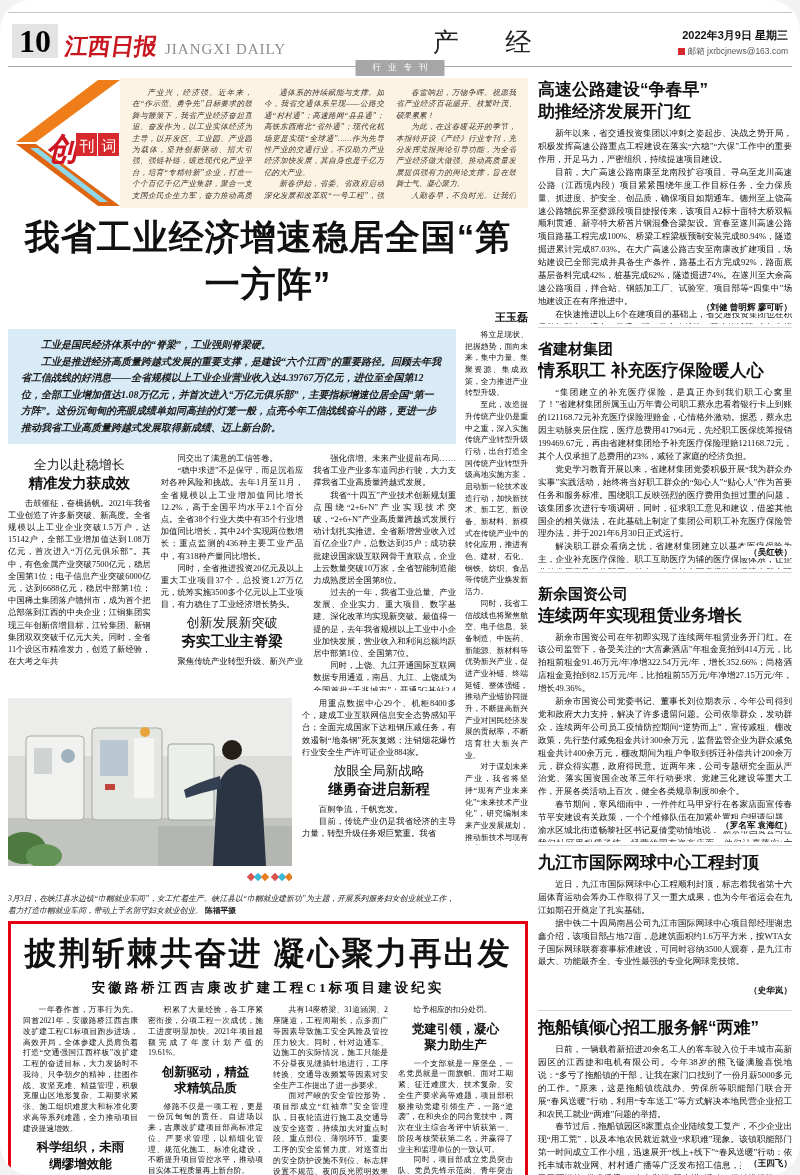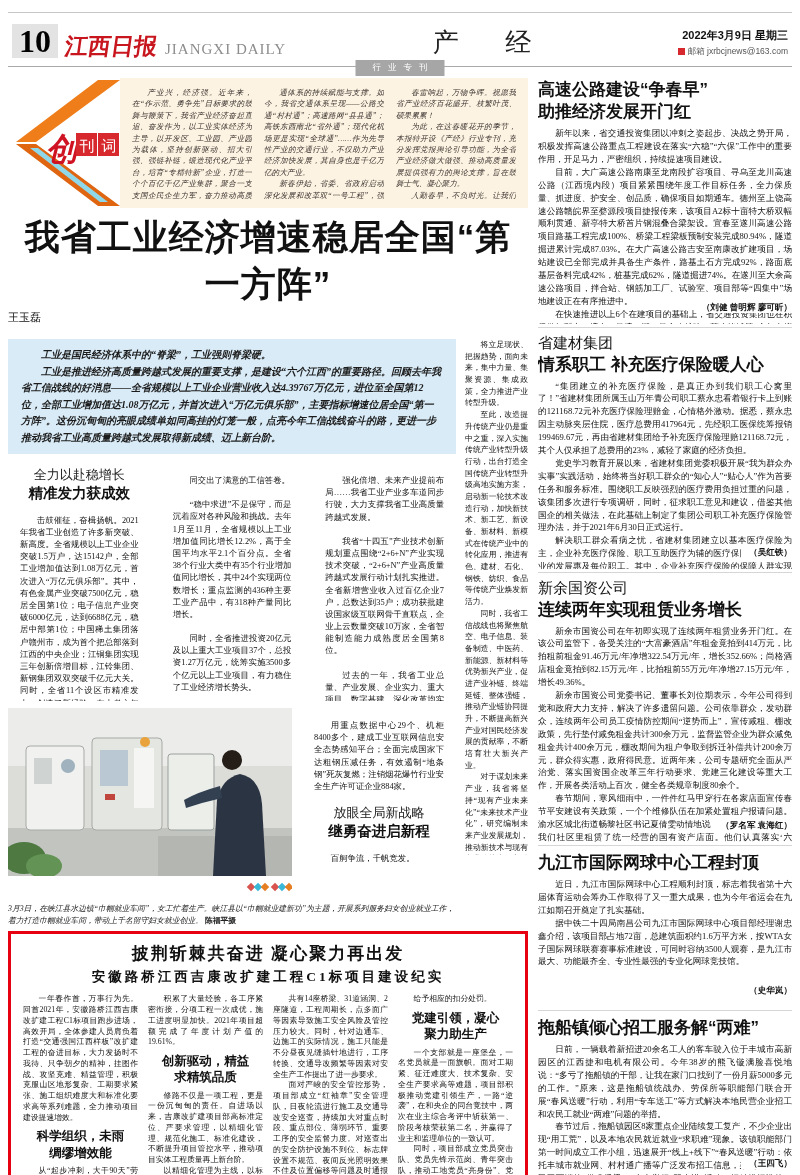--- a/index.html
+++ b/index.html
@@ -1,17 +1,17 @@
 <!DOCTYPE html>
 <html><head>
 <meta charset="utf-8">
 <style>
   html,body{margin:0;padding:0;background:#f2f2f2;}
   .page{width:800px;height:1175px;margin:0 auto;background:#fff;position:relative;overflow:hidden;
-        font-family:"Liberation Sans","DejaVu Sans",sans-serif;color:#111;}
+        font-family:"Liberation Sans","DejaVu Sans",sans-serif;color:#111;border-radius:31px;}
   .topline{height:1px;background:#c6c6c6;margin:12px 8px 3px;}
   
   .masthead{display:flex;align-items:flex-end;justify-content:space-between;padding:0 12px;height:42px;}
   .mh-left{display:flex;align-items:flex-end;gap:7px;}
   .pageno{background:#e3e3e3;padding:0 7px;font:bold 32px/34px "Liberation Serif","DejaVu Serif",serif;color:#000;}
   .brand{display:flex;align-items:flex-end;gap:8px;}
   .brand-cn{color:#c8161e;font:bold 23px/23px "Liberation Serif","DejaVu Serif",serif;transform:skewX(-8deg);}
   .brand-en{color:#8d8d8d;font:15px/18px "Liberation Serif","DejaVu Serif",serif;letter-spacing:1px;}
   .mh-center{flex:1;text-align:center;text-decoration:underline;}
   .section-cn{display:inline-block;font:26px/30px "Liberation Serif","DejaVu Serif",serif;letter-spacing:20px;padding-left:20px;color:#222;}
@@ -29,52 +29,52 @@
   .right-col{flex:1;min-width:0;}
   
   .foreword{display:flex;height:130px;margin-bottom:6px;}
   .fw-logo{width:112px;flex:none;}
   .fw-box{flex:1;background:#fdf3e2;display:flex;gap:12px;padding:9px 12px;box-sizing:border-box;}
   .fw-col{flex:1;font:italic 7.6px/1.5 "Liberation Serif","DejaVu Serif",serif;color:#3b3430;text-align:justify;overflow:hidden;}
   .fw-col .para{margin:0;text-indent:2em;}
   
   .lead{position:relative;margin-bottom:4px;}
   .lead h1{font-size:35px;text-align:center;margin:4px 0 2px;font-weight:900;letter-spacing:1px;}
-  .lead .author{text-align:left;font-size:11px;font-weight:normal;margin:0 0 14px;}
+  .lead .author{text-align:right;font-size:11px;font-weight:bold;margin:0 0 4px;}
   .lead-body{display:flex;gap:9px;}
   .lead-main{width:448px;flex:none;}
   .lead-side{flex:1;font:7.8px/1.5 "Liberation Serif","DejaVu Serif",serif;text-align:justify;overflow:hidden;height:516px;}
   .intro-box{background:#d9ebf7;padding:8px 13px;font:bold italic 10px/1.65 "Liberation Serif","DejaVu Serif",serif;color:#1c1c1c;margin-bottom:9px;}
   .intro-box .para,.lead-side .para{margin:0;text-indent:2em;}
   .cols3{display:flex;gap:10px;height:238px;overflow:hidden;margin-bottom:7px;}
   .colx{flex:1;font:8.4px/1.45 "Liberation Serif","DejaVu Serif",serif;text-align:justify;overflow:hidden;}
-  .colx .para{margin:12px;text-indent:2em;}
+  .colx .para{margin:0;text-indent:2em;}
   .subhead{text-align:center;margin:4px 0 5px;}
   .subhead .l1{display:block;font:13px/1.3 "Liberation Serif","DejaVu Serif",serif;color:#222;}
   .subhead .l2{display:block;font:bold 14.5px/1.3 "Liberation Sans","DejaVu Sans",sans-serif;}
   .photorow{display:flex;gap:10px;height:168px;}
   .photorow .colx{height:168px;}
   .photo{width:284px;flex:none;overflow:hidden;}
   .deco-arrows{margin:2px 0 0 238px;height:10px;}
   .caption{font:italic 7.8px/1.5 "Liberation Serif","DejaVu Serif",serif;color:#222;margin-top:15px;}
   .caption b{font-style:normal;font-weight:bold;}
   .deco{position:absolute;z-index:-1;pointer-events:none;}
   
   .project{border:3px solid #e60012;margin-top:5px;padding:6px 12px 8px;height:380px;box-sizing:border-box;overflow:hidden;}
-  .project h2{font-size:17px;text-align:center;margin:2px 0 3px;font-weight:900;letter-spacing:2px;}
+  .project h2{font-size:32px;text-align:center;margin:2px 0 3px;font-weight:900;letter-spacing:2px;}
   .proj-sub{text-align:center;font:bold 13.5px/1.4 "Liberation Serif","DejaVu Serif",serif;letter-spacing:3px;margin-bottom:7px;}
   .cols4{display:flex;gap:10px;height:302px;overflow:hidden;}
   .colp{flex:1;font:7.8px/1.38 "Liberation Serif","DejaVu Serif",serif;text-align:justify;overflow:hidden;position:relative;}
   .colp .para{margin:0;text-indent:2em;}
   .psubhead{text-align:center;font:bold 12.5px/1.3 "Liberation Sans","DejaVu Sans",sans-serif;margin:5px 0;white-space:pre-line;}
   
   .right-col article{position:relative;overflow:hidden;}
   .ha1{height:246px;} .ha2{height:238px;} .ha3{height:266px;} .ha4{height:158px;} .ha5{height:166px;}
   .rdivider{border:none;border-top:1px solid #d6d6d6;margin:3px 0;}
-  .rkicker{font-size:15px;font-weight:400;line-height:1.3;margin:2px 0 0;}
+  .rkicker{font-size:15px;font-weight:700;line-height:1.3;margin:8px 0 0;}
   .rtitle{font-size:17px;font-weight:900;line-height:1.3;margin:1px 0 4px;}
   .rtitle.single{margin-top:3px;}
   .rbody{font:8.6px/1.5 "Liberation Serif","DejaVu Serif",serif;text-align:justify;}
   .rbody .para{margin:0;text-indent:2em;}
   .rbyline{position:absolute;right:0;bottom:11px;background:#fff;font:bold 8.6px/1.4 "Liberation Serif","DejaVu Serif",serif;padding-left:8px;}
 </style>
 </head>
 <body>
 
 <div class="page">

